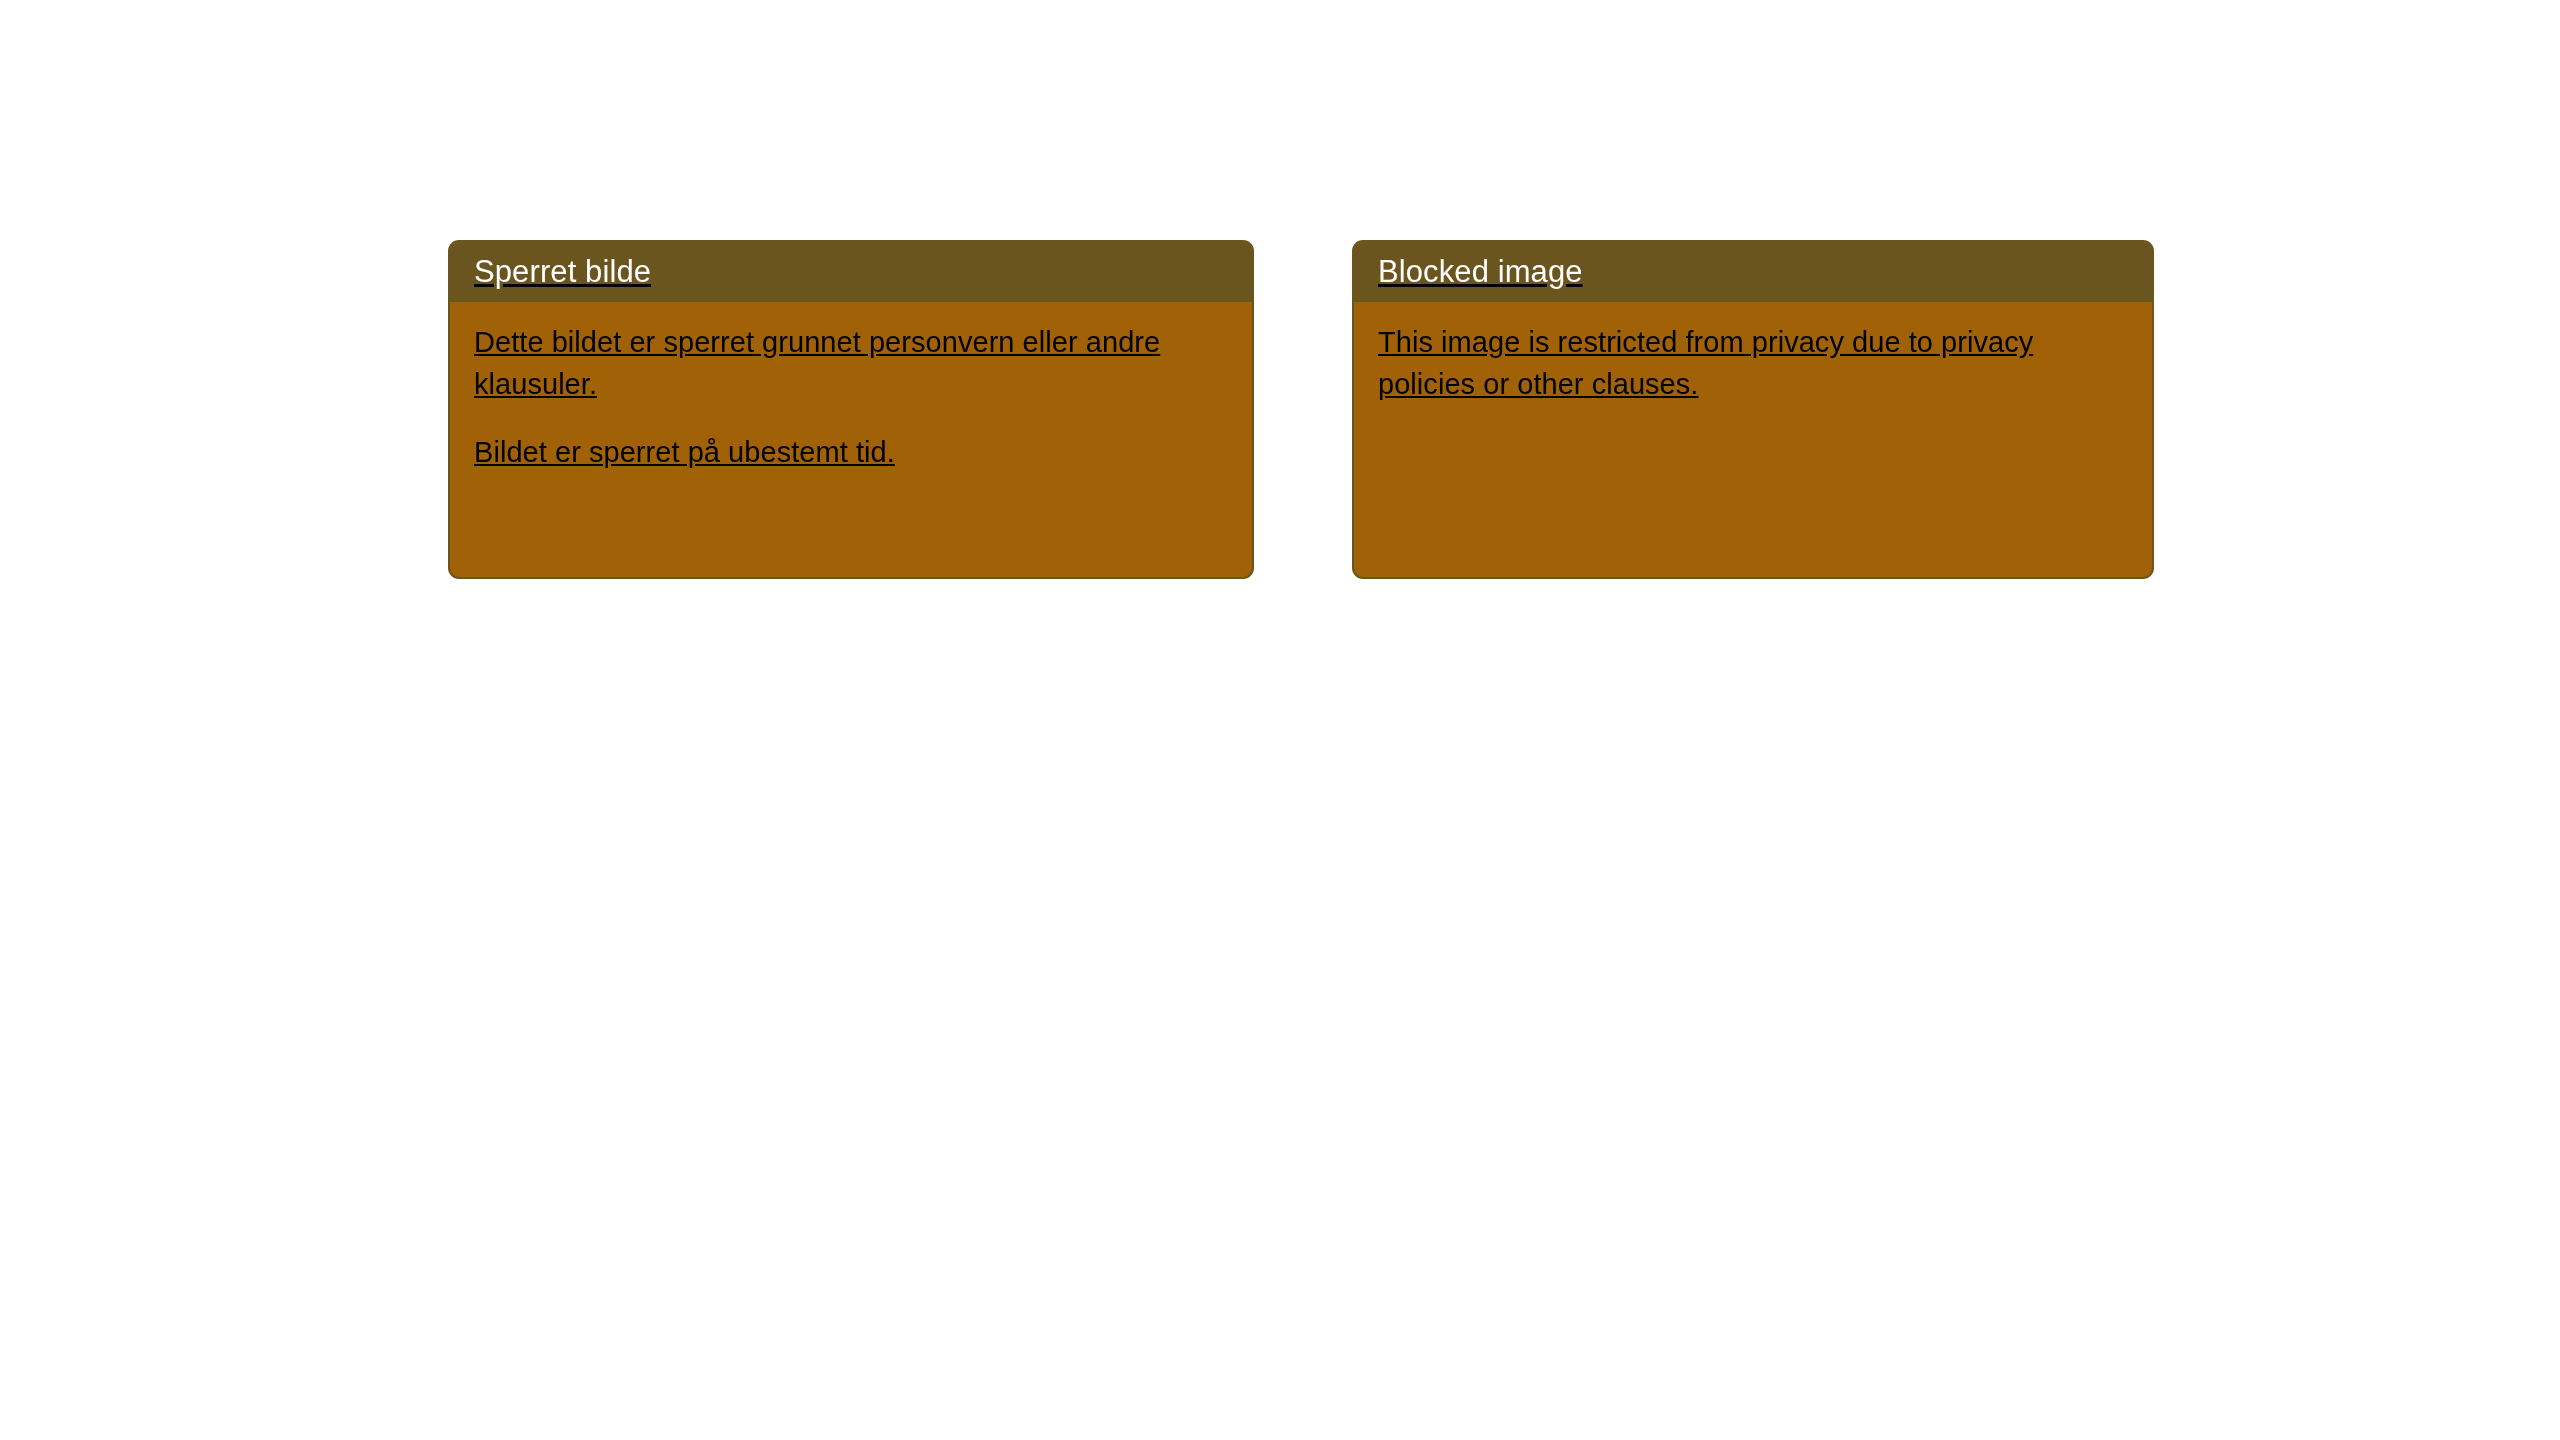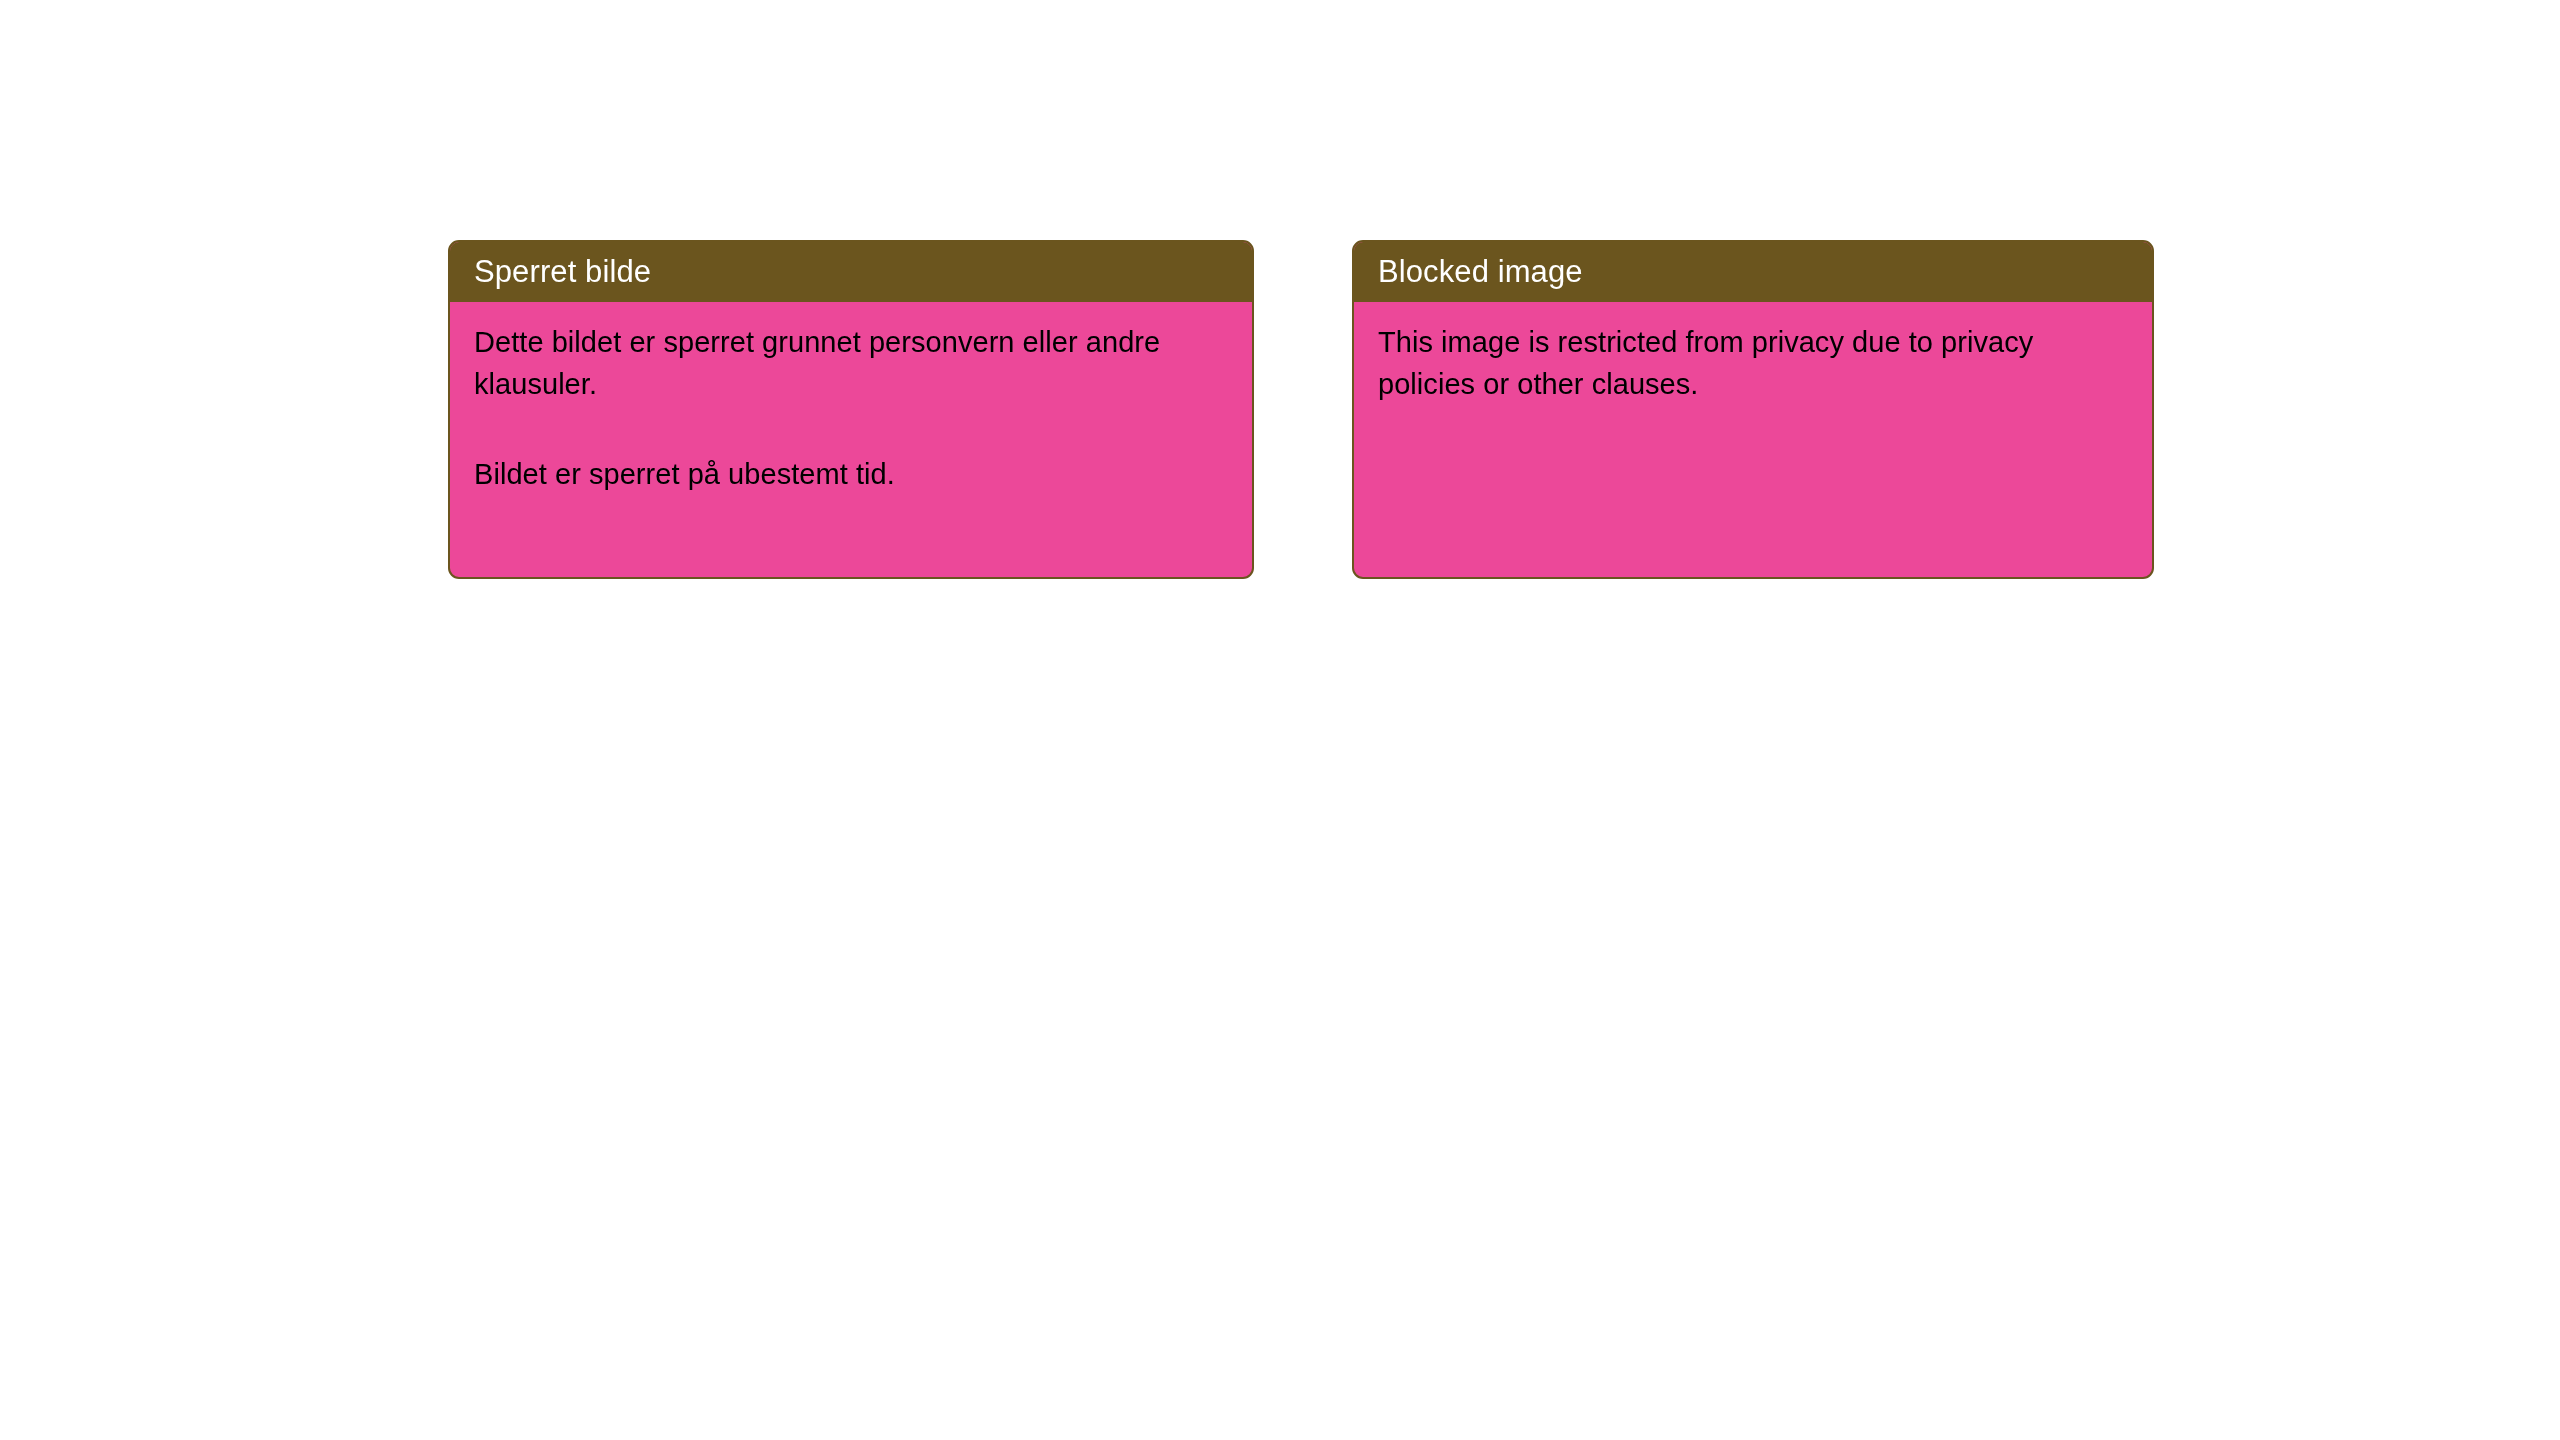--- a/index.html
+++ b/index.html
@@ -22,24 +22,25 @@
     left: 0;
     top: 0;
     width: 2560px;
     height: 1440px;
   }
 
   .notice-card {
     position: absolute;
     top: 240px;
     box-sizing: border-box;
-    background: #ec4899;
+    background: #a16207;
     border: 2px solid #6b551e;
     border-radius: 11px;
     overflow: hidden;
+    text-decoration: underline;
   }
 
   #card-no {
     left: 448px;
     width: 806px;
     height: 339px;
   }
 
   #card-en {
     left: 1352px;
@@ -75,21 +76,21 @@
   .notice-card__paragraph {
     margin: 0;
     color: #000000;
     font-size: 29px;
     line-height: 42px;
     font-weight: 400;
     letter-spacing: 0.05px;
   }
 
   .notice-card__paragraph + .notice-card__paragraph {
-    margin-top: 48px;
+    margin-top: 26px;
   }
 
   #card-no .notice-card__paragraph {
     max-width: 700px;
   }
 
   #card-en .notice-card__paragraph {
     max-width: 700px;
   }
 </style>

